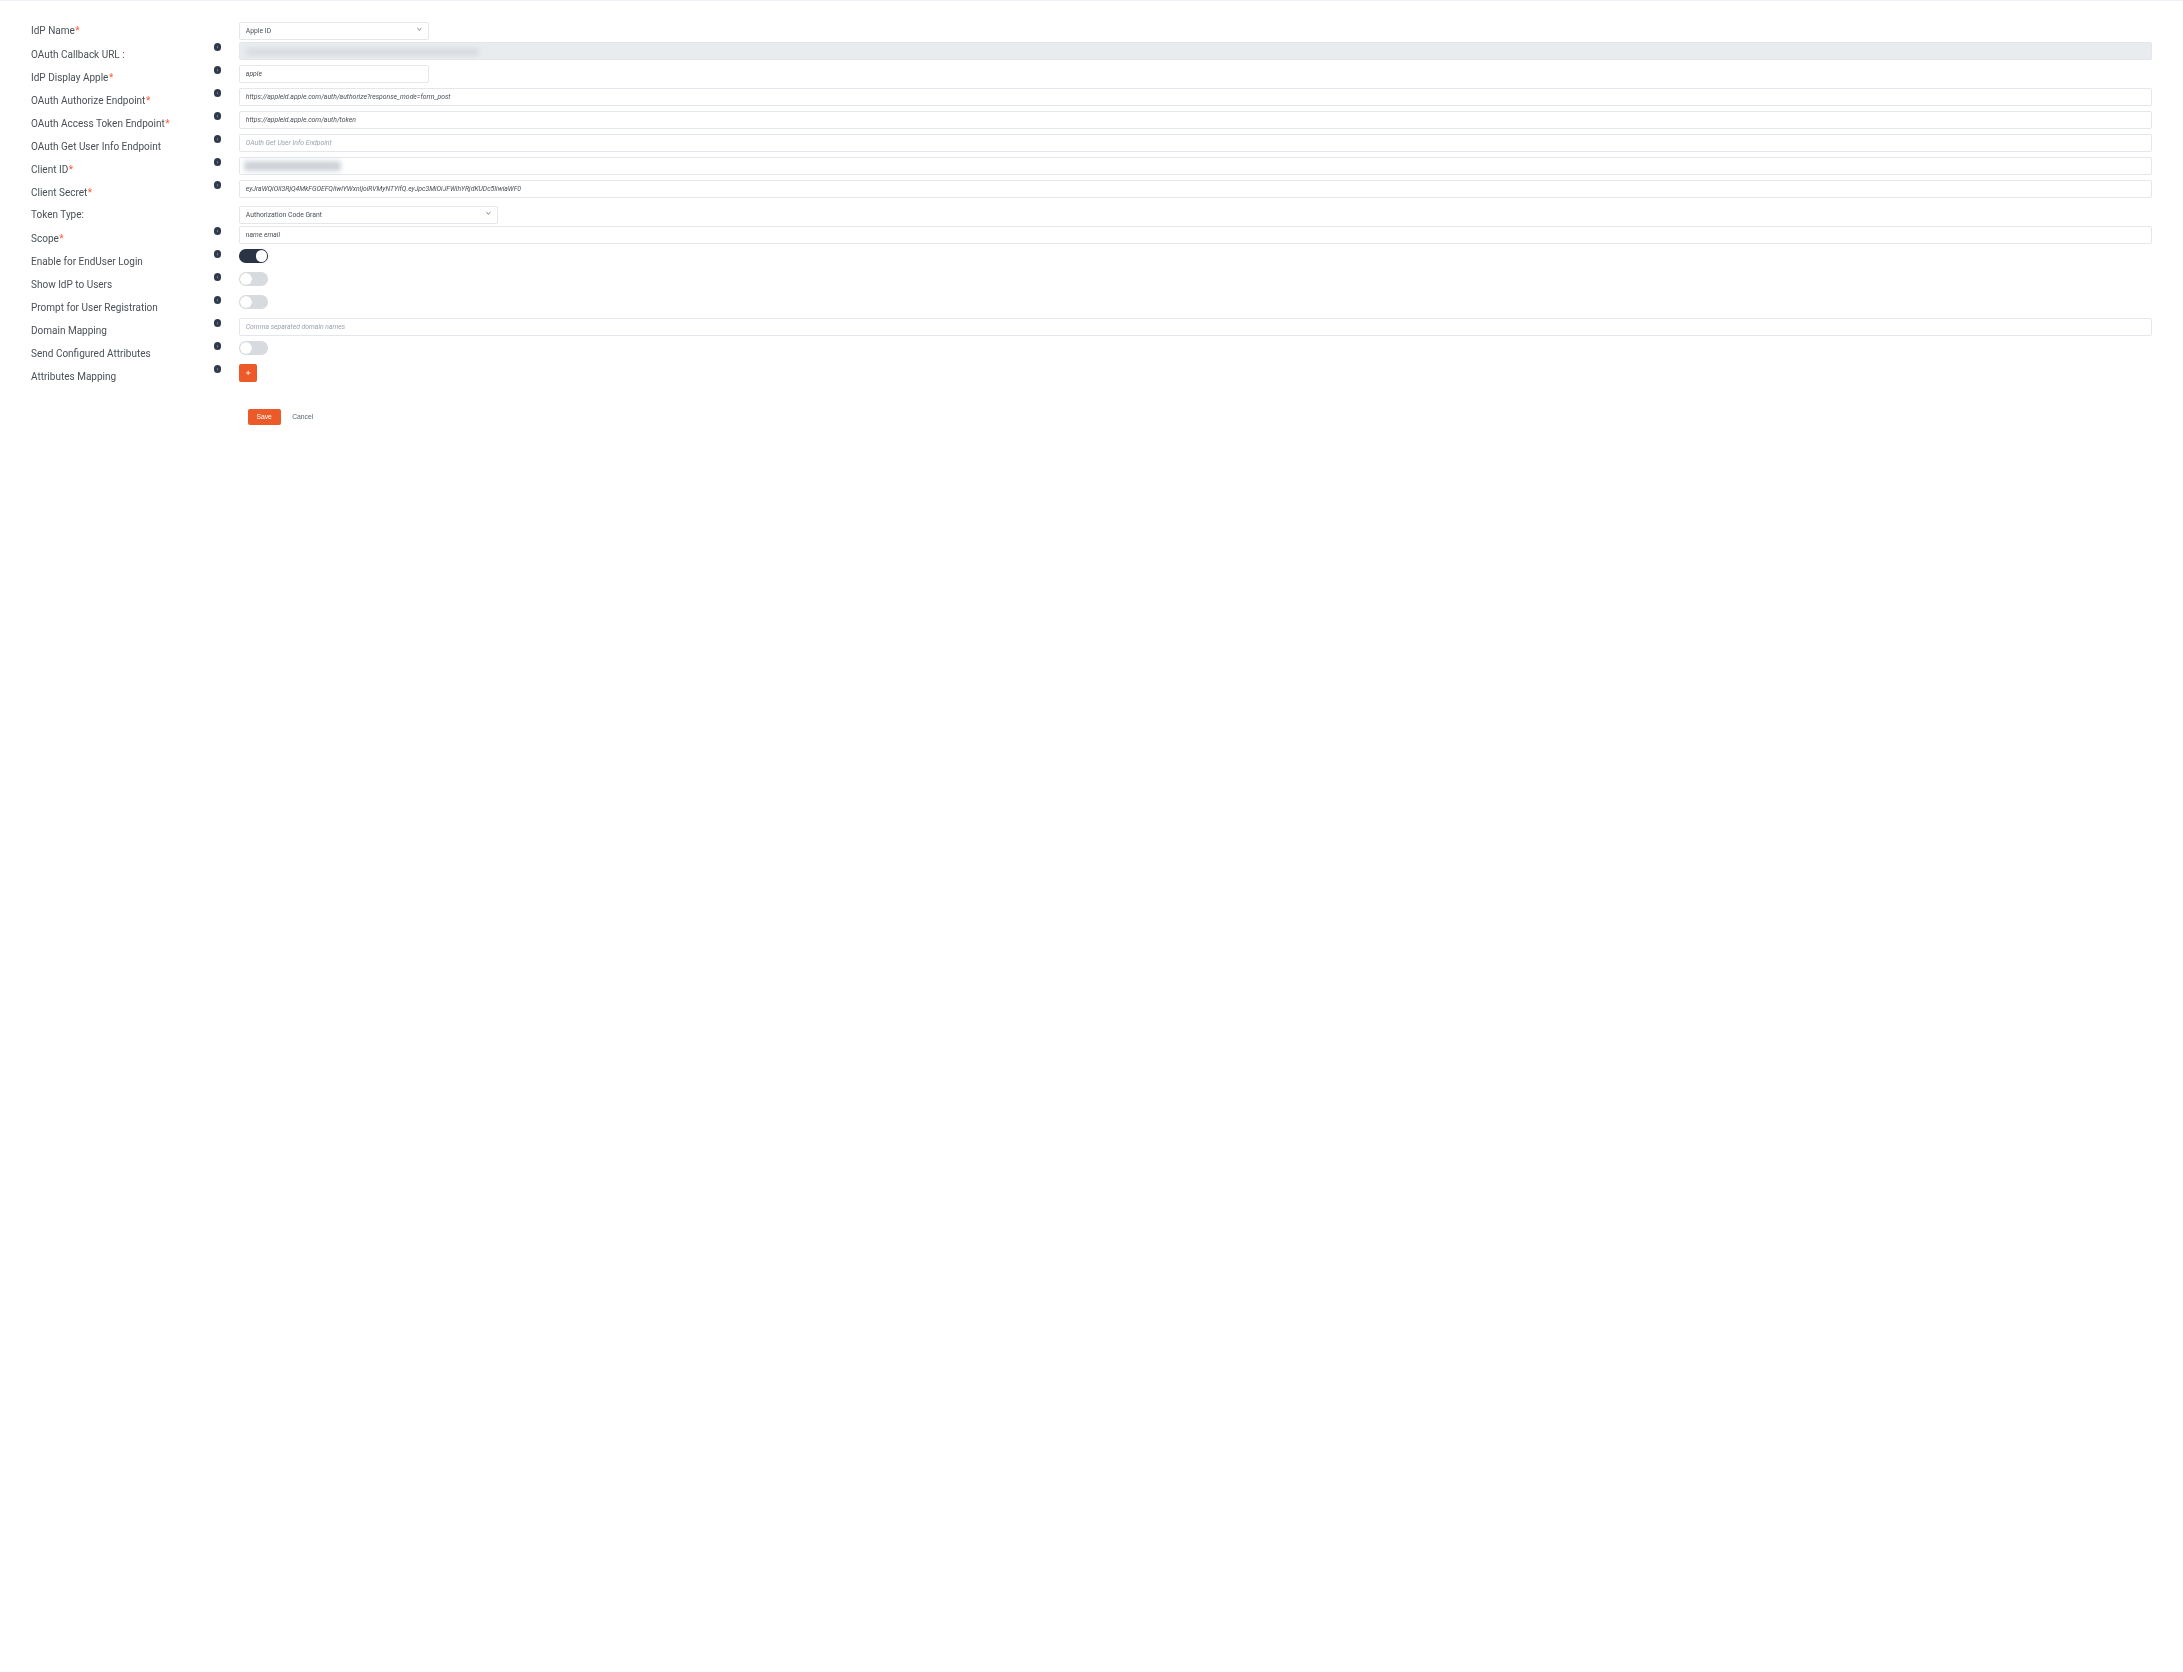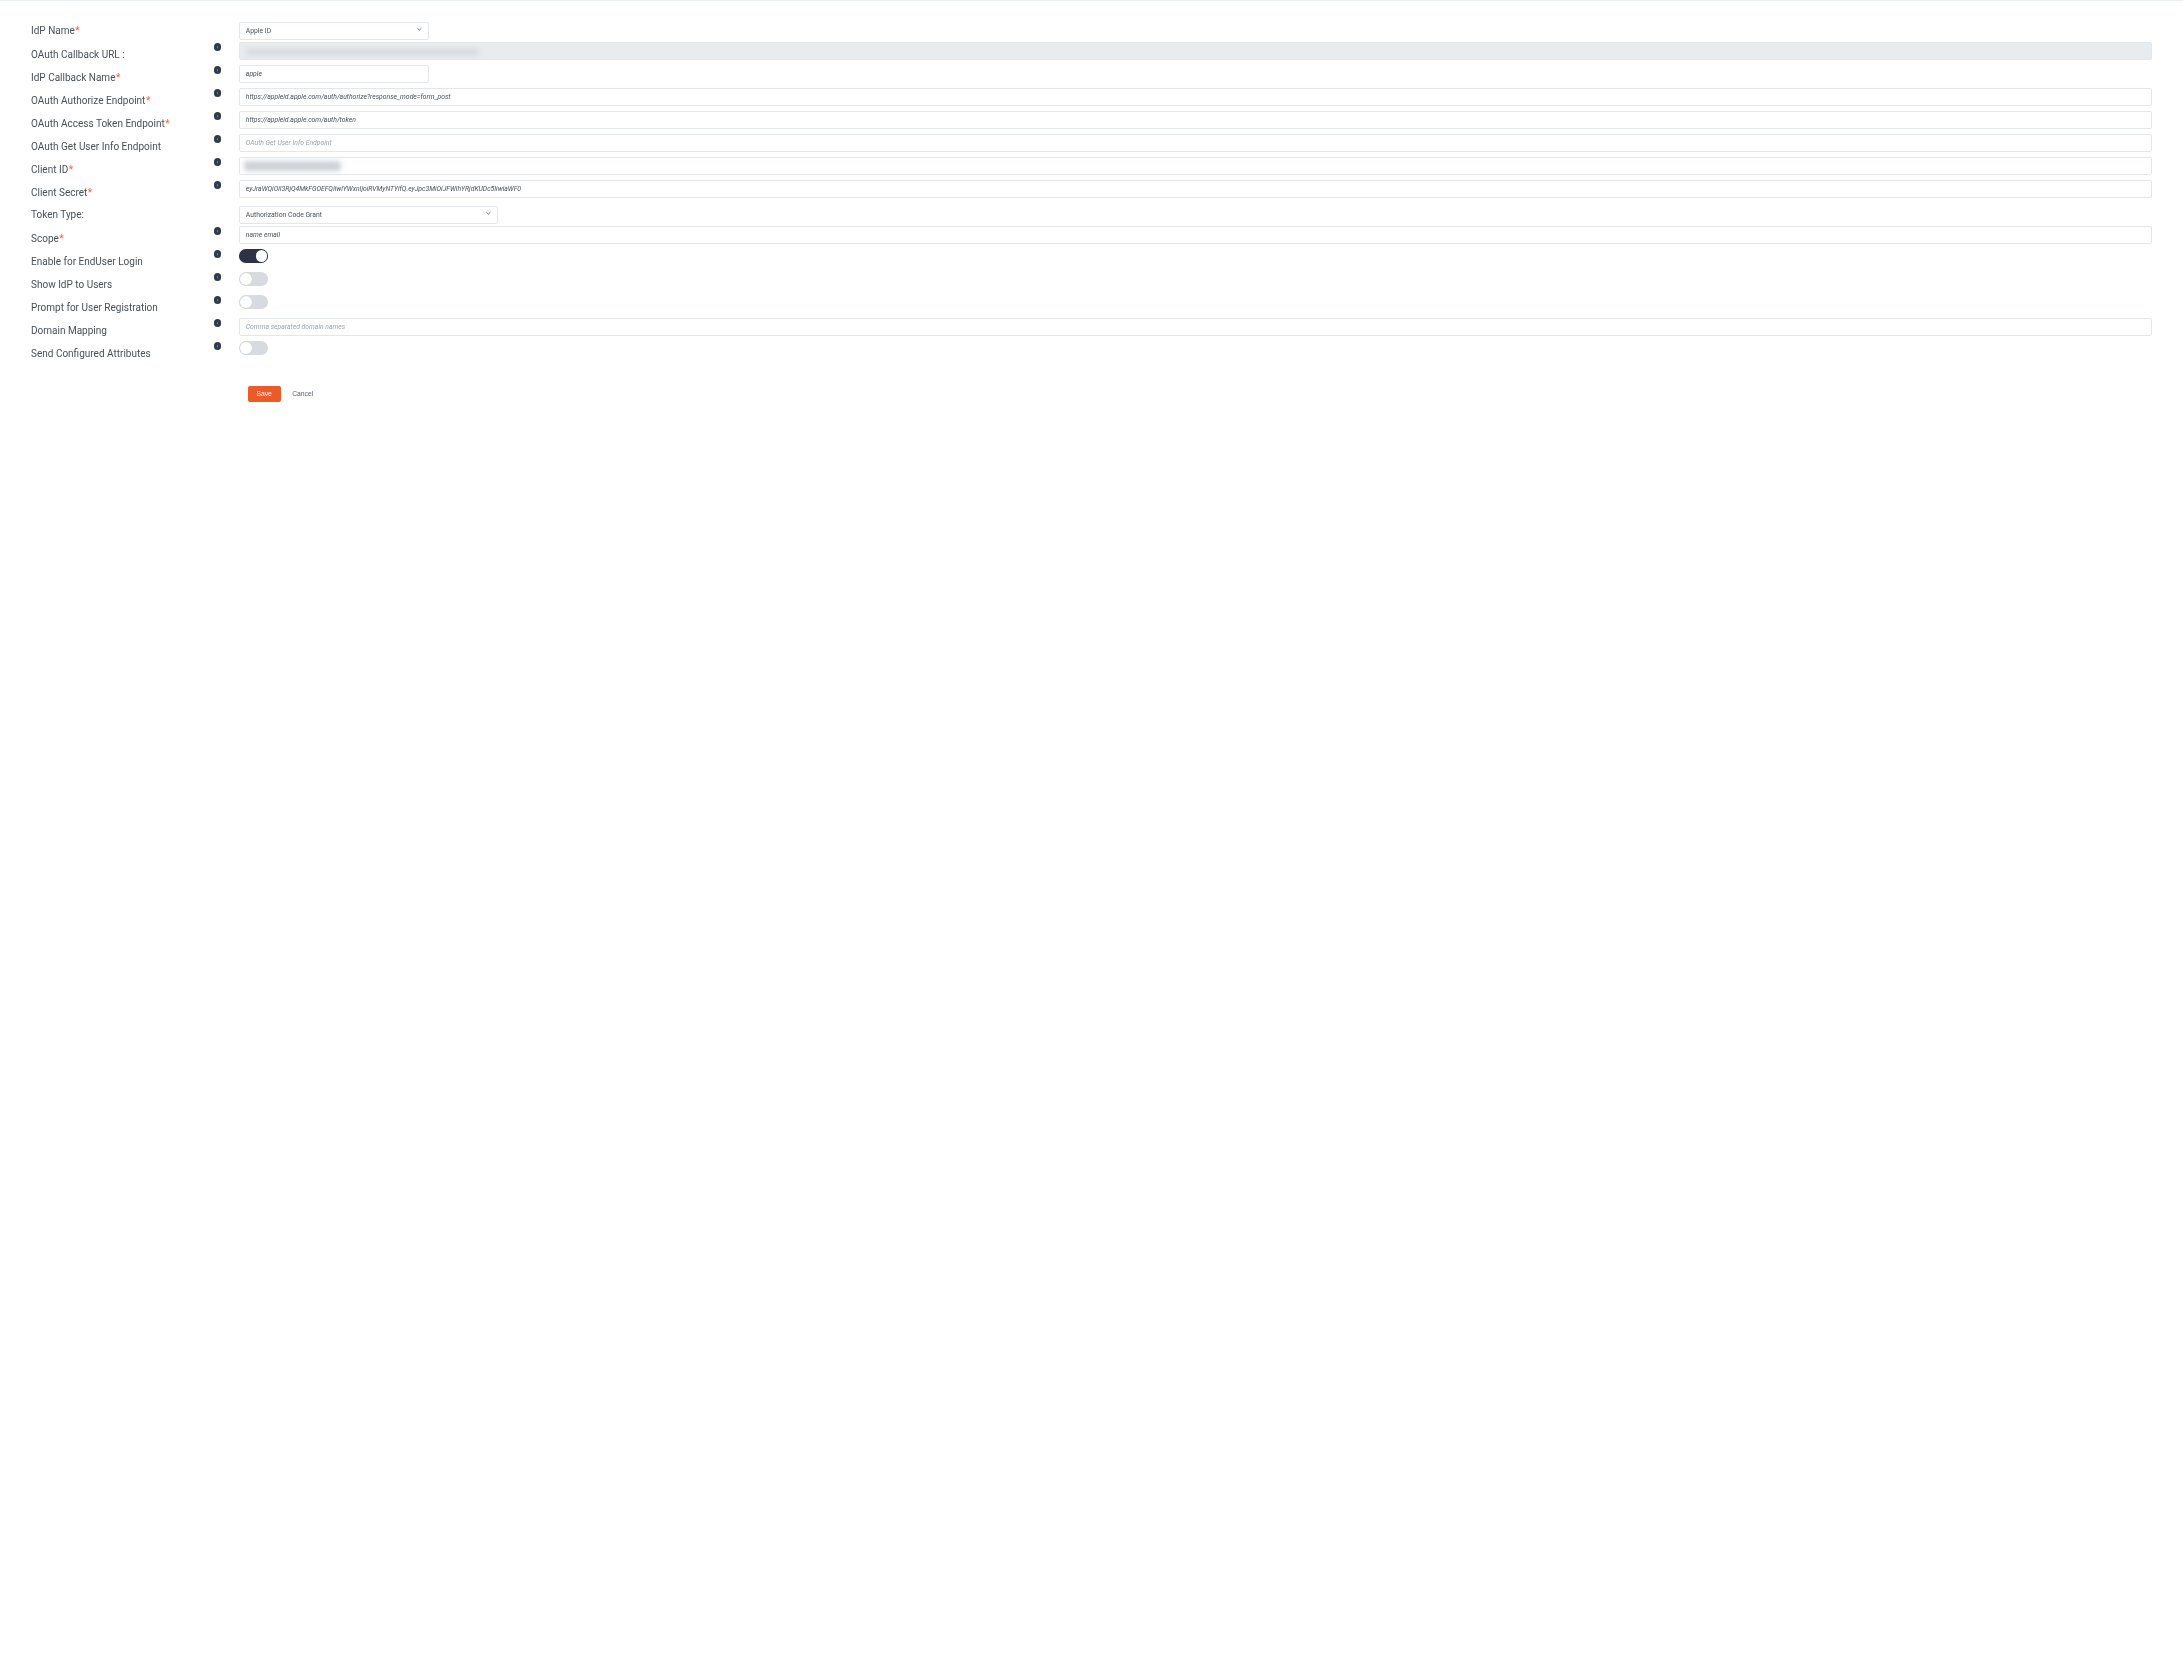--- a/index.html
+++ b/index.html
@@ -165,21 +165,21 @@
       </div>
       <div class="ctrl-col">
         <div class="readonly-box">
           <div class="blur-strip"></div>
         </div>
       </div>
     </div>
 
     <div class="row align-top">
       <div class="label-col">
-        <span>IdP Callback Name</span>
+        <span>IdP Display Apple</span>
           <span class="req">*</span>
       </div>
       <div class="info-col">
         <span class="info-icon">
             <svg viewBox="0 0 24 24">
               <path d="M11 10h2v8h-2zM11 6h2v2h-2z"></path>
             </svg>
           </span>
       </div>
       <div class="ctrl-col narrow">
@@ -370,20 +370,38 @@
             <svg viewBox="0 0 24 24">
               <path d="M11 10h2v8h-2zM11 6h2v2h-2z"></path>
             </svg>
           </span>
       </div>
       <div class="ctrl-col">
         <span class="toggle"><span class="knob"></span></span>
       </div>
     </div>
 
+    <div class="row align-top">
+      <div class="label-col">Attributes Mapping</div>
+      <div class="info-col">
+        <span class="info-icon">
+            <svg viewBox="0 0 24 24">
+              <path d="M11 10h2v8h-2zM11 6h2v2h-2z"></path>
+            </svg>
+          </span>
+      </div>
+      <div class="ctrl-col">
+        <button class="plus-btn">
+          <svg viewBox="0 0 24 24" fill="none" stroke-width="3" stroke-linecap="round">
+              <line x1="12" y1="5" x2="12" y2="19"></line>
+              <line x1="5" y1="12" x2="19" y2="12"></line>
+            </svg>
+        </button>
+      </div>
+    </div>
 
     <div class="row">
       <div class="label-col"></div>
       <div class="info-col"></div>
       <div class="ctrl-col">
         <div class="actions" style="margin-left:8.7px;">
           <button class="btn-save">Save</button>
           <button class="btn-cancel">Cancel</button>
         </div>
       </div>

